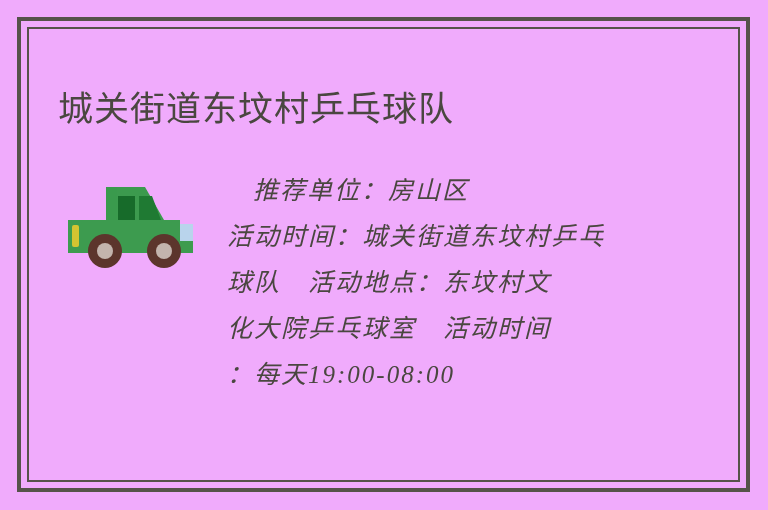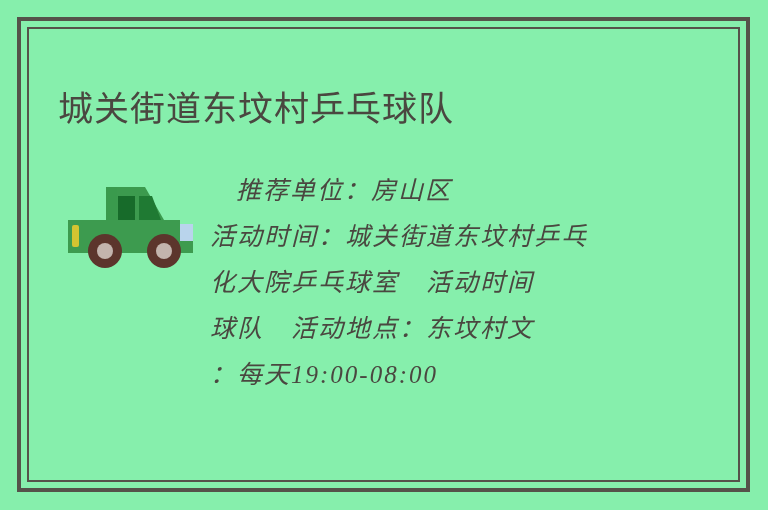--- a/index.html
+++ b/index.html
@@ -13,21 +13,21 @@
     overflow: hidden;
     background: #fdfcf2;
     font-family: "Liberation Sans", "DejaVu Sans", sans-serif;
   }
 
   .card {
     position: relative;
     box-sizing: border-box;
     width: 768px;
     height: 510px;
-    background: #86efac;
+    background: #f0abfc;
     padding: 17px 18px 17px 17px;
   }
 
   
   .frame-outer {
     position: absolute;
     left: 17px;
     top: 17px;
     right: 18px;
     bottom: 18px;
@@ -76,21 +76,21 @@
   }
   .truck-illustration svg {
     display: block;
     width: 148px;
     height: 95px;
   }
 
   
   .body-text {
     position: absolute;
-    left: 210px;
+    left: 227px;
     top: 168px;
     width: 430px;
     color: #4a4740;
     font-size: 25px;
     line-height: 46px;
     letter-spacing: 2px;
     white-space: nowrap;
     font-family: "Liberation Serif", "DejaVu Serif", serif;
     font-style: italic;
   }
@@ -137,19 +137,19 @@
         <circle cx="45" cy="76" r="8" fill="#c3b4ad"></circle>
 
         <circle cx="104" cy="76" r="17" fill="#5c352c"></circle>
         <circle cx="104" cy="76" r="8" fill="#c3b4ad"></circle>
       </svg>
     </div>
 
     <div class="body-text">
       <span class="body-line indent">推荐单位：房山区</span>
       <span class="body-line">活动时间：城关街道东坟村乒乓</span>
+      <span class="body-line">球队　活动地点：东坟村文</span>
       <span class="body-line">化大院乒乓球室　活动时间</span>
-      <span class="body-line">球队　活动地点：东坟村文</span>
       <span class="body-line">：每天19:00-08:00</span>
     </div>
 
   </div>
 </div>
 
 </body></html>

